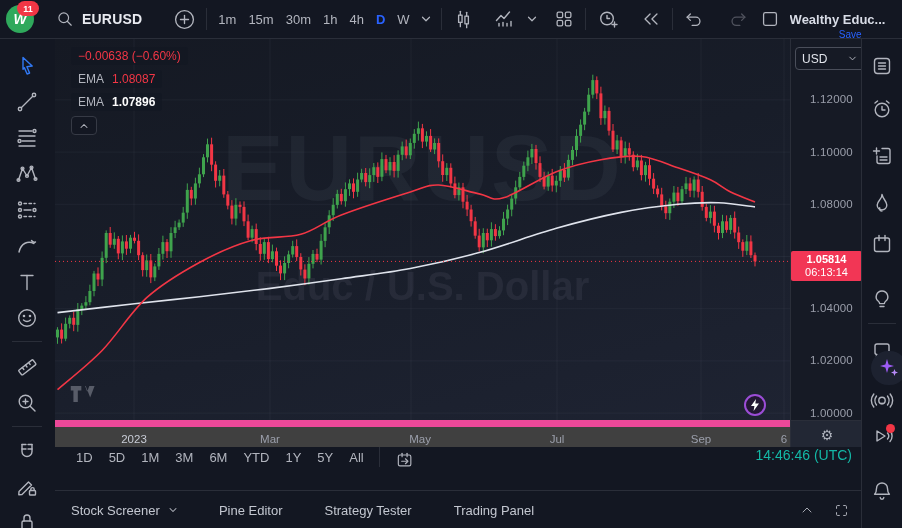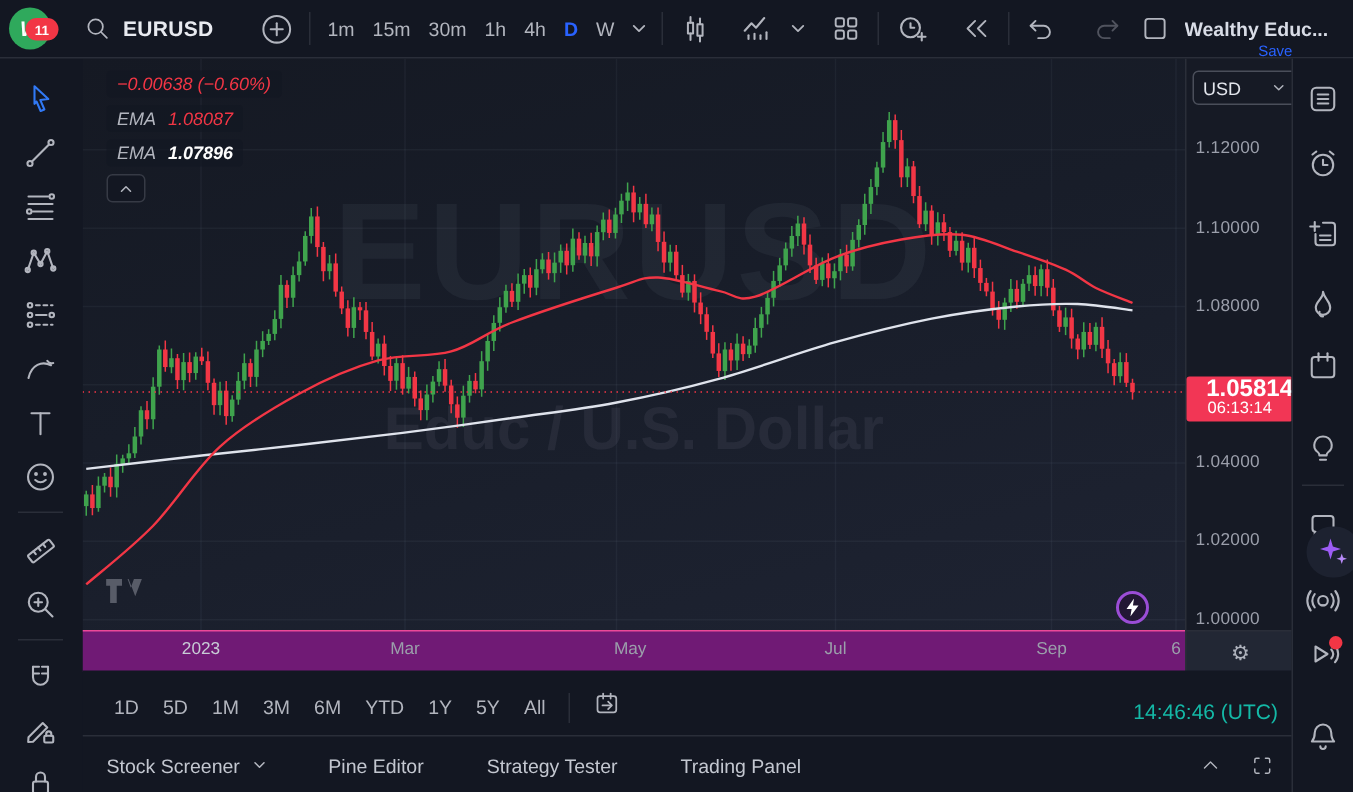--- a/index.html
+++ b/index.html
@@ -8,21 +8,21 @@
   svg{display:block}
   .ic{fill:none;stroke:#b2b5be;stroke-width:1.4;stroke-linecap:round;stroke-linejoin:round}
   .ic-dim{stroke:#50535e}
   .ic-blue{stroke:#3179f5}
   
   .topbar{position:absolute;left:0;top:0;right:0;height:38px;background:#131722;
           border-bottom:1px solid #2a2e39;display:flex;align-items:center;z-index:6;}
   .logo-wrap{position:relative;width:40px;height:38px;flex:0 0 auto;display:flex;align-items:center;justify-content:center;}
   .logo{width:28px;height:28px;border-radius:50%;background:#2fa95c;color:#fff;font-weight:bold;
         font-style:italic;font-size:14px;display:flex;align-items:center;justify-content:center;}
-  .logo-badge{position:absolute;top:12px;right:1px;min-width:16px;height:15px;border-radius:8px;background:#f23645;
+  .logo-badge{position:absolute;top:1px;right:1px;min-width:16px;height:15px;border-radius:8px;background:#f23645;
         color:#fff;font-size:9px;font-weight:bold;display:flex;align-items:center;justify-content:center;padding:0 3px;}
   .tb-btn{height:28px;display:flex;align-items:center;justify-content:center;border-radius:4px;
           padding:0 5px;cursor:pointer;flex:0 0 auto;}
   .symbol-btn{font-size:14px;font-weight:bold;color:#e8eaf0;letter-spacing:.2px;padding:0 7px 0 2px;}
   .tb-sep{width:1px;height:22px;background:#2a2e39;margin:0 5px;flex:0 0 auto;}
   .tf{font-size:13px;color:#b2b5be;padding:0 6px;}
   .tf.active{color:#2962ff;font-weight:bold;}
   .acct{position:relative;margin:0 8px 0 4px;width:112px;flex:0 0 auto;}
   .acct-name{font-size:13px;font-weight:bold;color:#d8dce6;white-space:nowrap;overflow:hidden;}
   .acct-save{position:absolute;top:17px;right:40px;font-size:10px;color:#2962ff;}
@@ -33,54 +33,54 @@
   .rail-div{position:absolute;left:12px;width:30px;height:1px;background:#2a2e39;}
   
   .pane{position:absolute;left:55px;top:39px;width:735px;height:381px;
         background:linear-gradient(165deg,#151923 0%,#181d29 45%,#1e2332 100%);}
   .wm{position:absolute;left:0;width:100%;text-align:center;font-weight:bold;
       color:rgba(195,203,222,0.06);pointer-events:none;white-space:nowrap;}
   .wm1{top:76px;font-size:92px;line-height:106px;letter-spacing:2px;}
   .wm2{top:224px;font-size:40px;line-height:46px;color:rgba(195,203,222,0.075);}
   .legend{position:absolute;left:16px;top:8px;z-index:4;font-size:12px;}
   .lg-row{display:inline-flex;align-items:center;background:rgba(19,23,34,0.65);border-radius:3px;
-          padding:2px 7px;margin-bottom:5px;clear:both;float:left;font-style:italic;}
+          padding:2px 7px;margin-bottom:5px;clear:both;float:left;}
   .lg-change{color:#f23645;}
   .lg-label{color:#b2b5be;margin-right:8px;}
   .lg-val.red{color:#f23645;}
   .lg-val.white{color:#fdfdfd;font-weight:bold;}
   .lg-toggle{clear:both;float:left;width:26px;height:19px;background:#131722;border:1px solid #363a45;
              border-radius:4px;display:flex;align-items:center;justify-content:center;cursor:pointer;padding:0;}
   .tv-wm{position:absolute;left:14px;top:345px;color:#585c68;font-size:17px;font-weight:bold;
          letter-spacing:-1px;display:flex;align-items:center;}
   .flash-btn{position:absolute;left:689px;top:355px;width:22px;height:22px;border-radius:50%;
              background:#221733;border:2px solid #9b4dd6;box-sizing:border-box;display:flex;
              align-items:center;justify-content:center;cursor:pointer;}
   
   .price-axis{position:absolute;left:790px;top:39px;width:72px;height:381px;background:#161a25;
               border-left:1px solid #2a2e39;z-index:3;}
-  .ptick{position:absolute;left:6px;font-size:11.5px;color:#9b9fab;letter-spacing:.2px;}
+  .ptick{position:absolute;left:19px;font-size:11.5px;color:#9b9fab;letter-spacing:.2px;}
   .usd-box{position:absolute;left:4px;top:8px;width:56px;height:21px;border:1px solid #4a4e5a;border-radius:4px;
            display:flex;align-items:center;justify-content:space-between;padding:0 6px;cursor:pointer;background:transparent;}
   .usd-box span{font-size:12px;color:#e2e5ec;}
   .last-badge{position:absolute;left:0px;width:71px;border-radius:2px;background:#f23655;color:#fff;
               text-align:center;z-index:4;padding:2px 0 3px;}
-  .last-badge .lp{font-size:16px;font-weight:bold;line-height:13px;text-align:right;}
+  .last-badge .lp{font-size:11px;font-weight:bold;line-height:13px;}
   .last-badge .cd{font-size:11px;line-height:12px;}
   
-  .time-axis{position:absolute;left:55px;top:420px;width:735px;height:27px;background:#701a75;
-             border-top:1px solid #ec4899;z-index:3;}
+  .time-axis{position:absolute;left:55px;top:420px;width:735px;height:27px;background:#404040;
+             border-top:7px solid #ec4899;z-index:3;}
   .tlabel{position:absolute;top:6px;width:40px;text-align:center;font-size:11.5px;color:#9b9fab;}
   .tlabel.year{color:#c8ccd6;}
   .axis-corner{position:absolute;left:790px;top:420px;width:72px;height:27px;background:#222734;
                border-top:1px solid #2a2e39;border-left:1px solid #2a2e39;display:flex;align-items:center;
                justify-content:center;color:#aeb2bc;font-size:14px;cursor:pointer;}
   
   .range-row{position:absolute;left:55px;top:447px;width:807px;height:35px;background:#131722;
-             display:flex;align-items:flex-end;padding-left:13px;box-sizing:border-box;z-index:3;}
+             display:flex;align-items:flex-start;padding-left:13px;box-sizing:border-box;z-index:3;}
   .range-btn{font-size:13px;color:#b2b5be;padding:3px 8px;border-radius:4px;cursor:pointer;flex:0 0 auto;}
   .range-sep{width:1px;height:20px;background:#2a2e39;margin:0 7px;}
   .clock{margin-left:auto;margin-right:10px;font-size:14px;color:#14b8a6;cursor:pointer;}
   
   .footer{position:absolute;left:55px;top:490px;width:807px;height:38px;background:#131722;
           border-top:1px solid #2a2e39;display:flex;align-items:center;z-index:3;}
   .ft-item{font-size:13px;color:#c3c7d0;margin-left:16px;display:flex;align-items:center;cursor:pointer;}
   .ft-item .chev{margin-left:7px;display:flex;}
   .ft-item.sp1{margin-left:40px}
   .ft-item.sp2{margin-left:42px}

